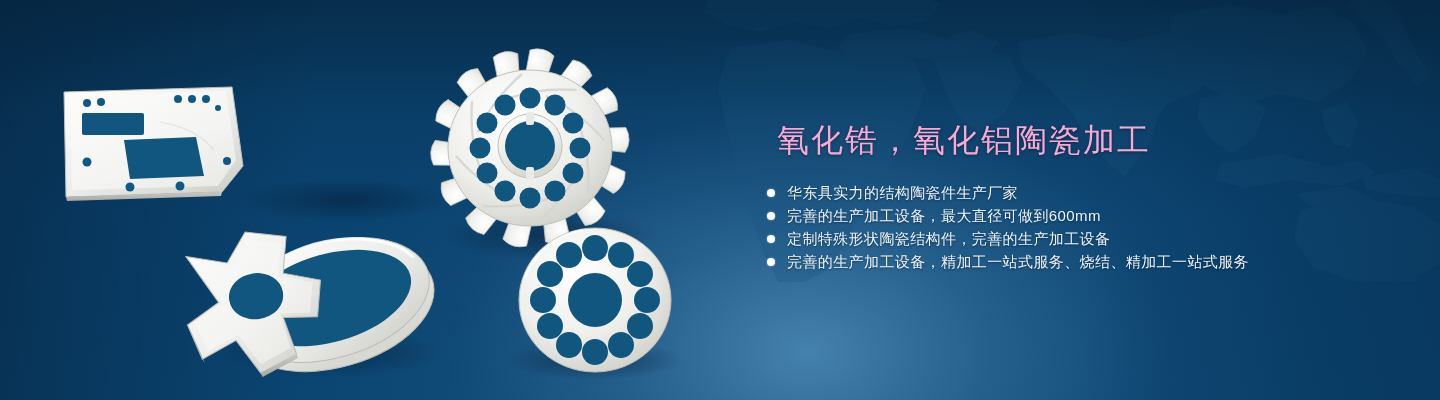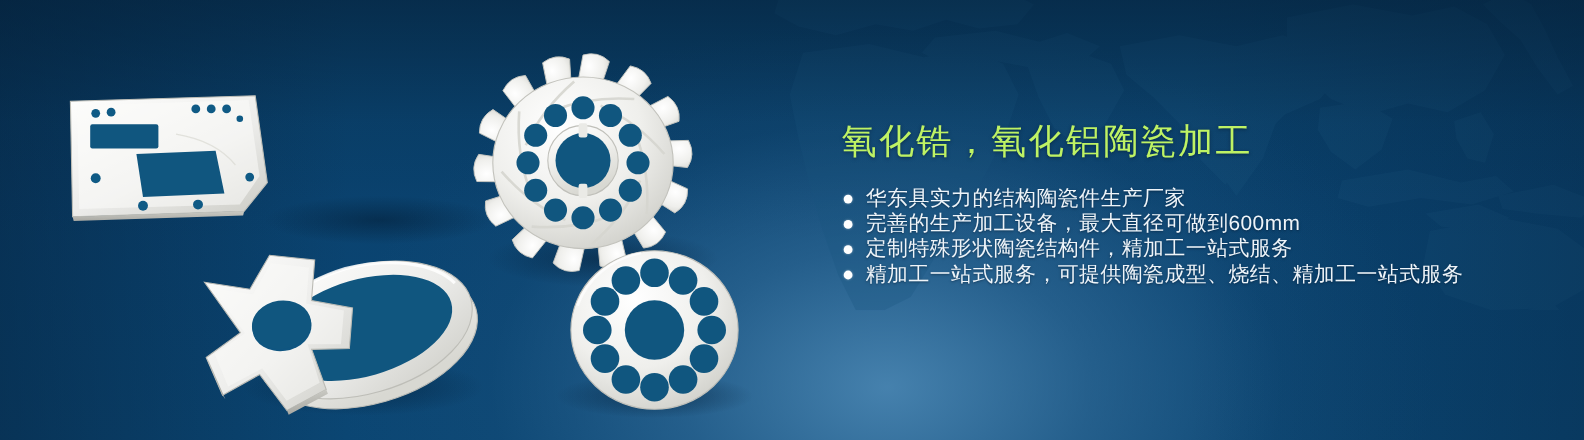--- a/index.html
+++ b/index.html
@@ -54,40 +54,40 @@
   .parts svg { display: block; width: 100%; height: 100%; }
 
   
   .copy {
     position: absolute;
     left: 765px;
     top: 108px;
     width: 620px;
   }
   .headline {
-    margin: 0;
-    color: #bef264;
+    margin: 12px;
+    color: #f9a8d4;
     font-size: 32px;
     font-weight: normal;
     letter-spacing: 2px;
     line-height: 1.25;
     text-shadow: 0 1px 3px rgba(0,20,40,0.55);
     white-space: nowrap;
   }
   .bullets {
     list-style: none;
     margin: 25px 0 0 0;
     padding: 0;
   }
   .bullets li {
     position: relative;
     padding-left: 22px;
     margin-bottom: 7px;
     color: #eef4f9;
-    font-size: 19px;
+    font-size: 15px;
     line-height: 16px;
     letter-spacing: 0.4px;
     white-space: nowrap;
     text-shadow: 0 1px 2px rgba(0,18,36,0.5);
   }
   .bullets li .dot {
     position: absolute;
     left: 2px; top: 4px;
     width: 8px; height: 8px;
     border-radius: 50%;
@@ -318,22 +318,22 @@
       <li>
         <span class="dot"></span>
         <span>华东具实力的结构陶瓷件生产厂家</span>
       </li>
       <li>
         <span class="dot"></span>
         <span>完善的生产加工设备，最大直径可做到600mm</span>
       </li>
       <li>
         <span class="dot"></span>
-        <span>定制特殊形状陶瓷结构件，精加工一站式服务</span>
+        <span>定制特殊形状陶瓷结构件，完善的生产加工设备</span>
       </li>
       <li>
         <span class="dot"></span>
-        <span>精加工一站式服务，可提供陶瓷成型、烧结、精加工一站式服务</span>
+        <span>完善的生产加工设备，精加工一站式服务、烧结、精加工一站式服务</span>
       </li>
     </ul>
   </div>
 
 </div>
 
 </body></html>

